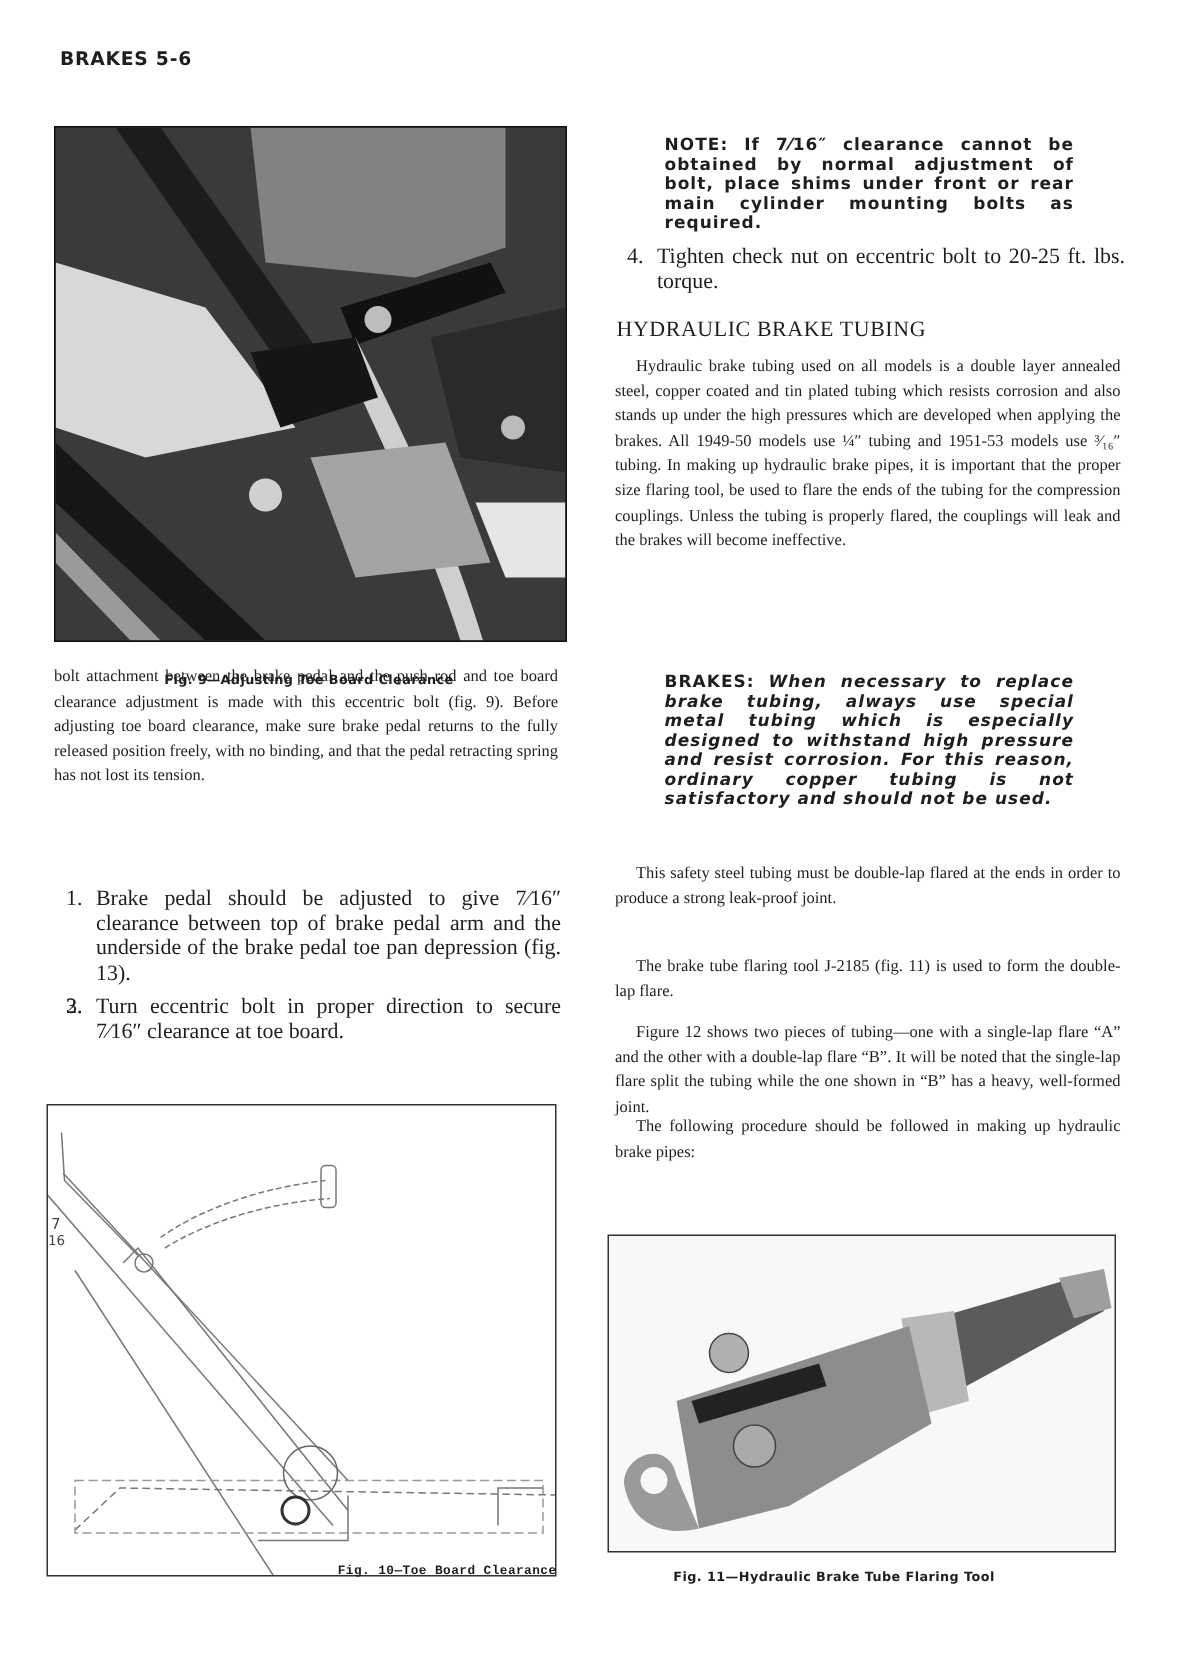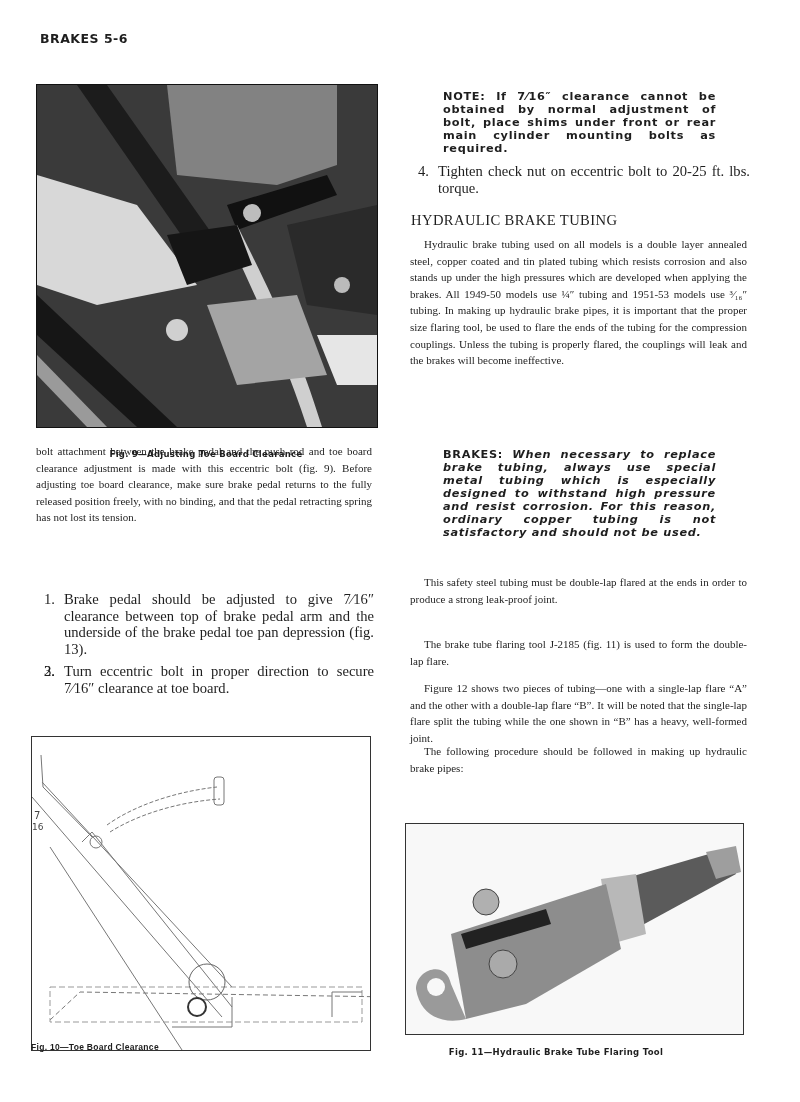--- a/index.html
+++ b/index.html
@@ -15,21 +15,21 @@
   .lcol { position: absolute; left: 36px; width: 336px; }
   .para { font-family: "Liberation Serif", serif; font-size: 11px; line-height: 16.6px; text-align: justify; margin: 0; }
   #left-para { top: 443px; }
   ol.steps { margin: 0; padding: 0; list-style: none; }
   ol.steps li { position: relative; padding-left: 28px; font-family: "Liberation Serif", serif; font-size: 14.6px; line-height: 16.6px; text-align: justify; margin-bottom: 6px; }
   ol.steps li .num { position: absolute; left: 8px; top: 0; }
   #left-steps { top: 591px; left: 36px; width: 338px; }
 
   
   #fig10 { position: absolute; left: 31px; top: 736px; width: 338px; height: 313px; border: 1.5px solid #333; background: #fff; }
-  #fig10-caption { position: absolute; left: 31px; top: 1042px; width: 340px; text-align: left; font-family: Liberation Sans, sans-serif; font-weight: bold; font-size: 8.5px; letter-spacing: 0.3px; }
+  #fig10-caption { position: absolute; left: 31px; top: 1042px; width: 340px; text-align: right; font-family: Liberation Mono, monospace; font-weight: bold; font-size: 8.5px; letter-spacing: 0.3px; }
 
   
   .rcol { position: absolute; left: 410px; width: 337px; }
   .note { font-family: "DejaVu Sans", sans-serif; font-weight: bold; font-size: 11.3px; line-height: 13px; letter-spacing: 0.7px; text-align: justify; margin: 0; }
   .note.italic { font-style: italic; }
   #note-block { top: 90px; left: 443px; width: 273px; }
   #step4 { top: 163px; left: 410px; width: 340px; }
   #section-heading { top: 212px; left: 411px; font-family: "Liberation Serif", serif; font-weight: normal; font-size: 14.6px; letter-spacing: 0.4px; }
   #hyd-para { top: 236px; left: 410px; width: 337px; }
   #caution-block { top: 448px; left: 443px; width: 273px; }

